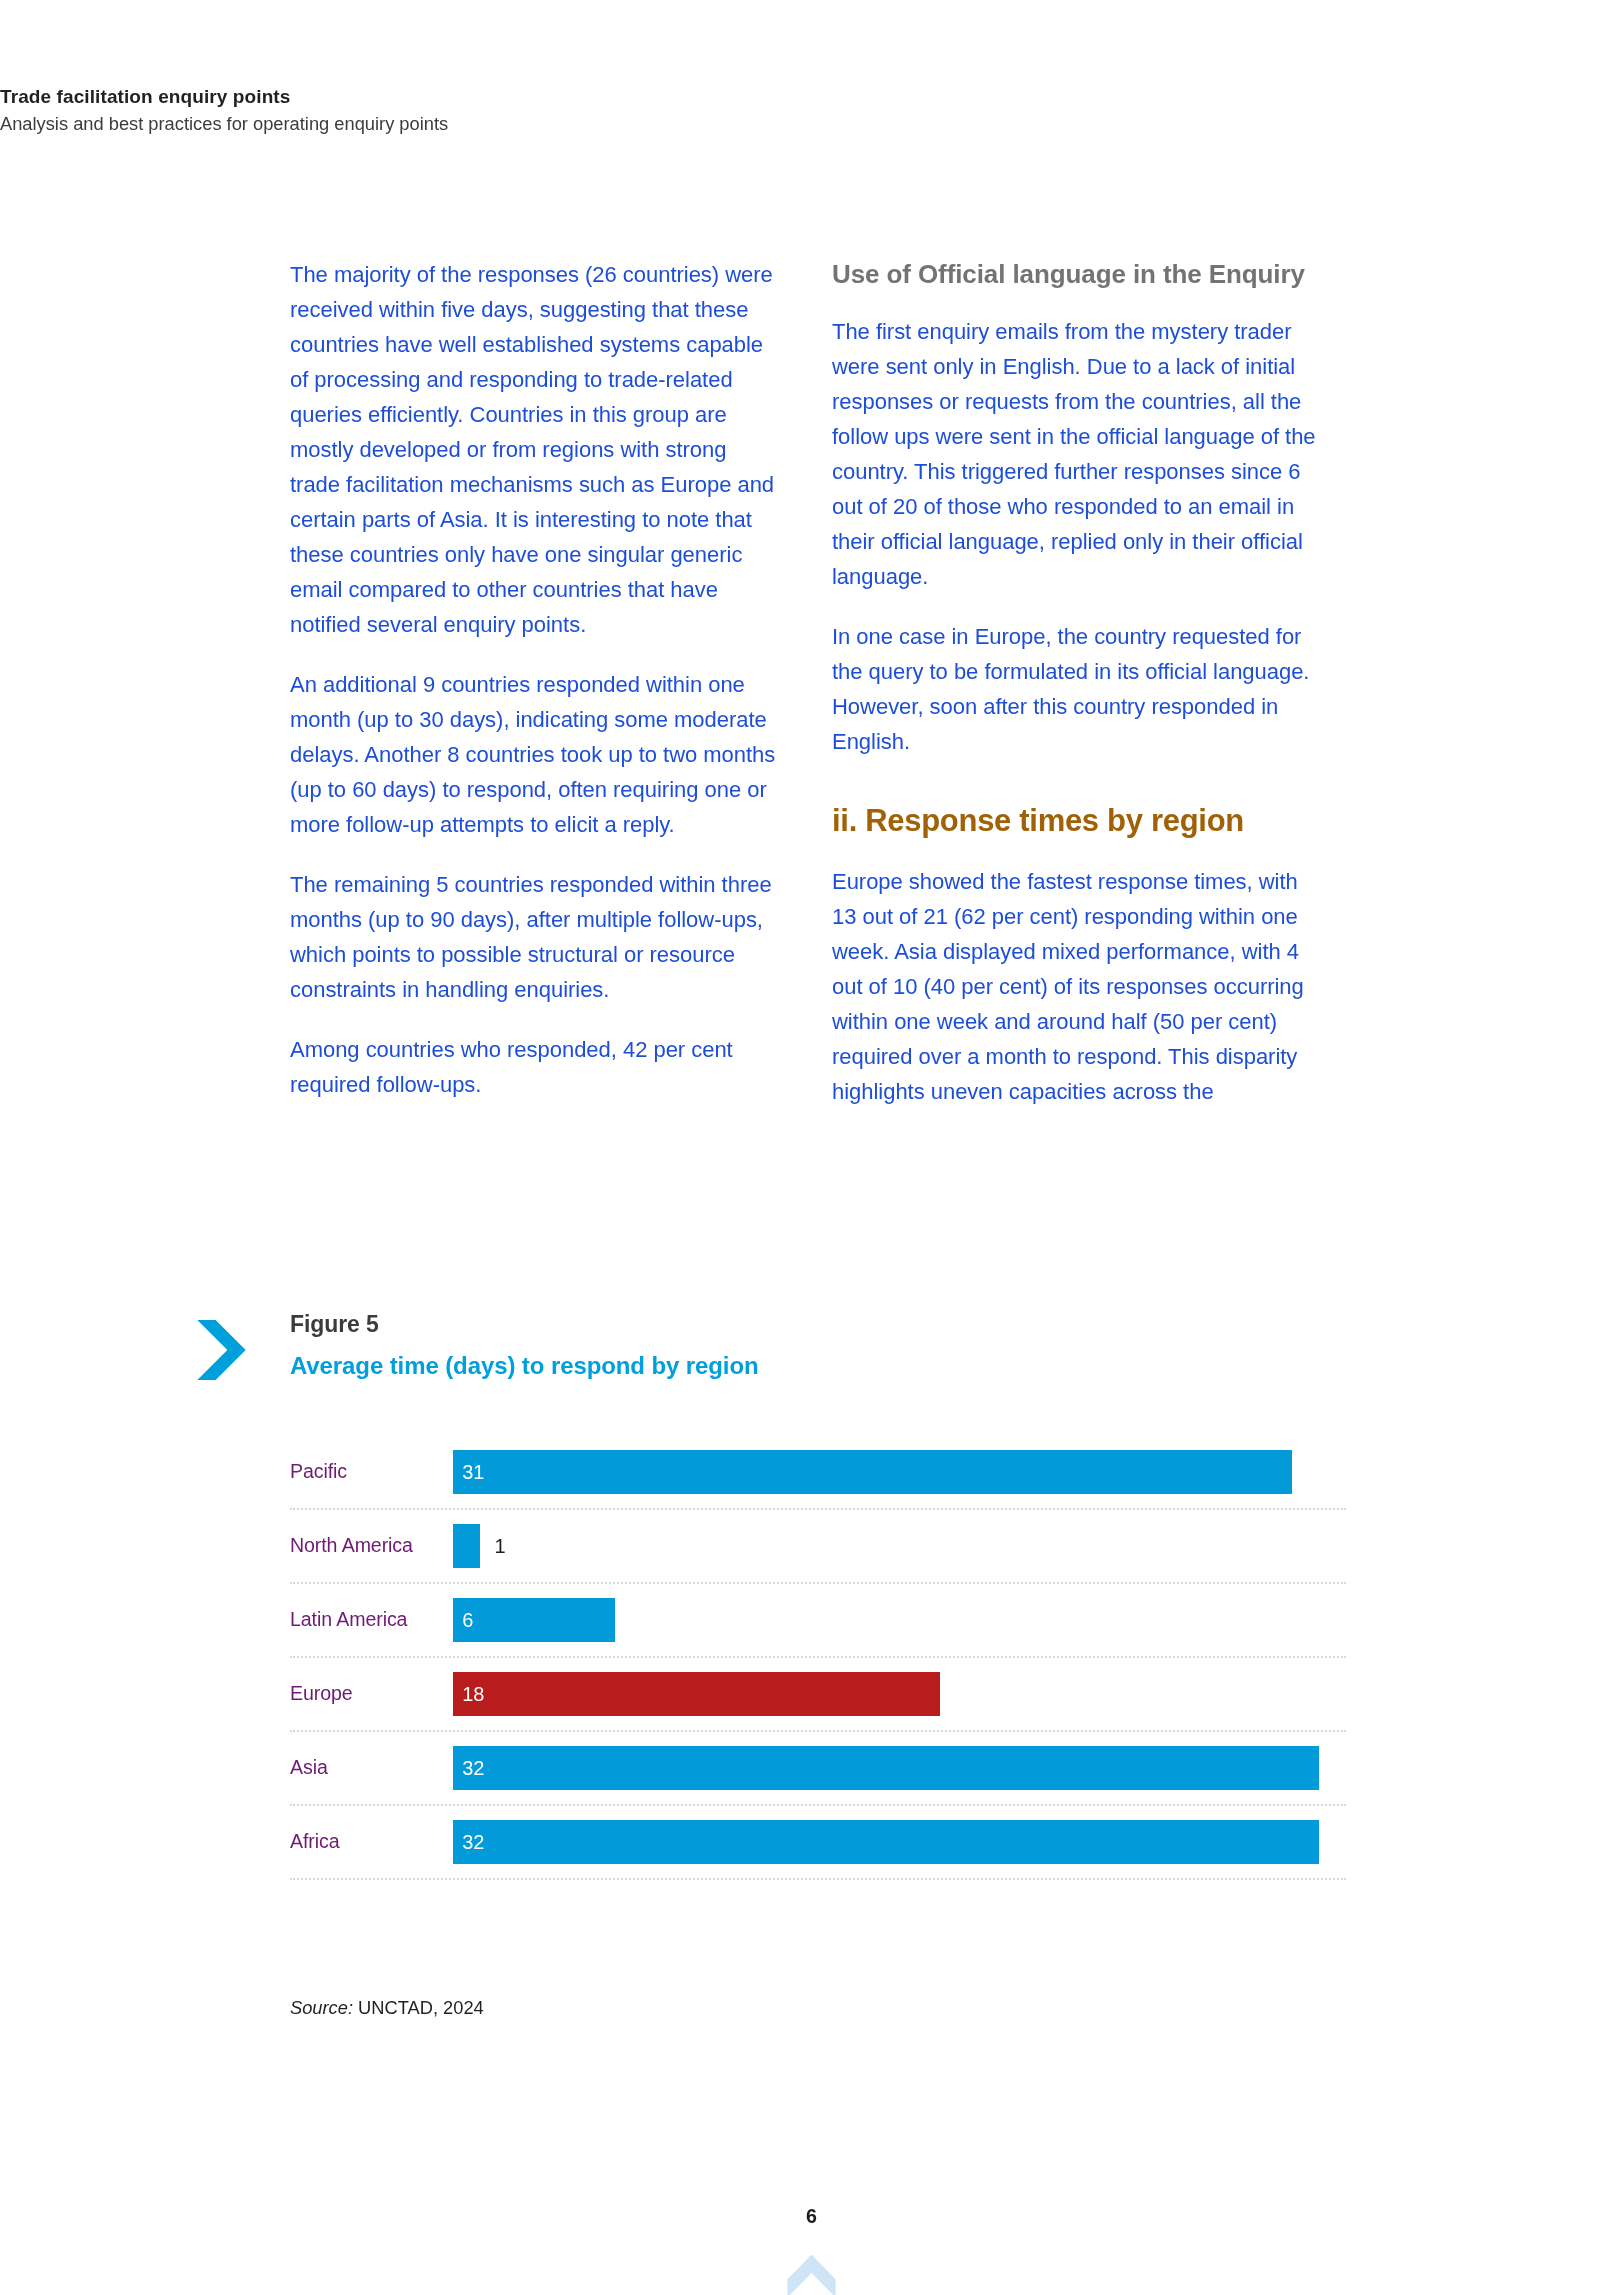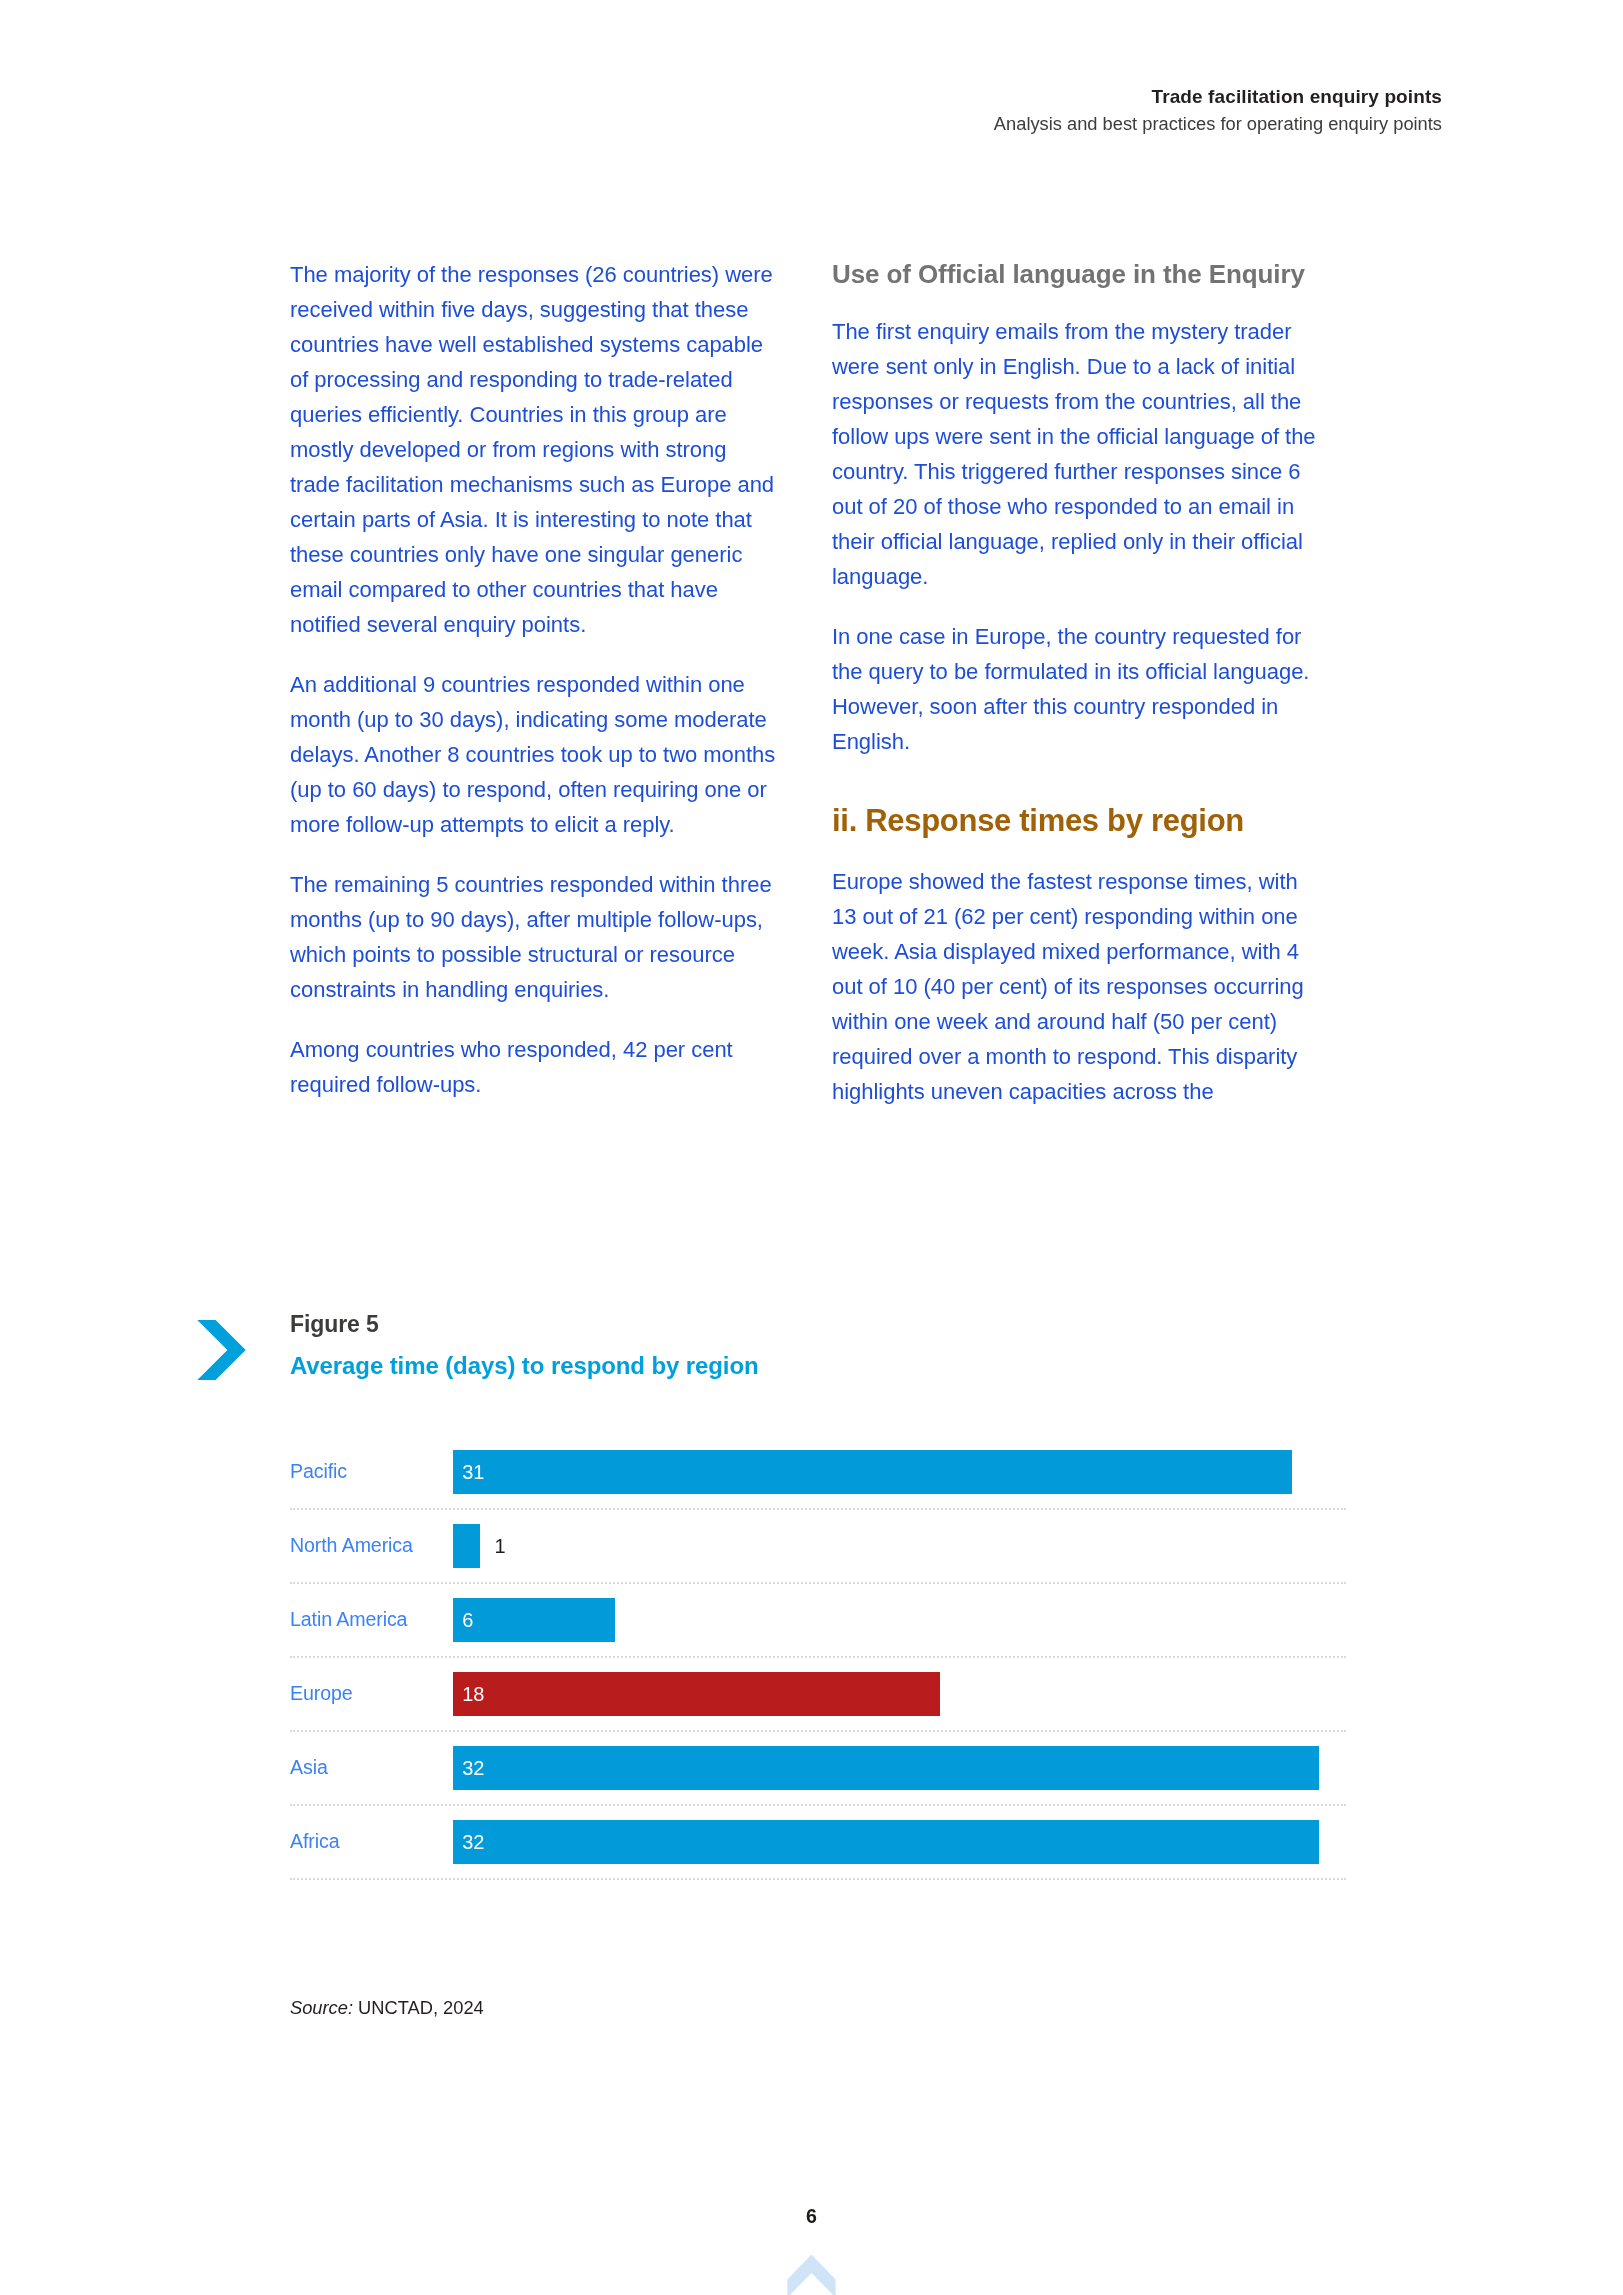--- a/index.html
+++ b/index.html
@@ -16,21 +16,21 @@
     position: relative;
     overflow: hidden;
   }
 
   
   .running-header {
     position: absolute;
     top: 85px;
     left: 0;
     width: 1442px;
-    text-align: right;
+    text-align: left;
   }
   .running-header .rh-title {
     font-size: 19px;
     font-weight: bold;
     letter-spacing: 0.1px;
     color: #231f20;
     line-height: 1.3;
   }
   .running-header .rh-sub {
     font-size: 18.3px;
@@ -125,21 +125,21 @@
     height: 74px;
     display: flex;
     align-items: center;
     border-bottom: 2px dotted #d9d9d9;
   }
   .chart-row:last-child { }
   .row-label {
     width: 163px;
     flex: 0 0 163px;
     font-size: 19.6px;
-    color: #3b82f6;
+    color: #701a75;
     line-height: 1.2;
     letter-spacing: -0.1px;
     padding-right: 9.2px;
   }
   .bar-area {
     position: relative;
     flex: 1 1 auto;
     height: 100%;
     display: flex;
     align-items: center;

